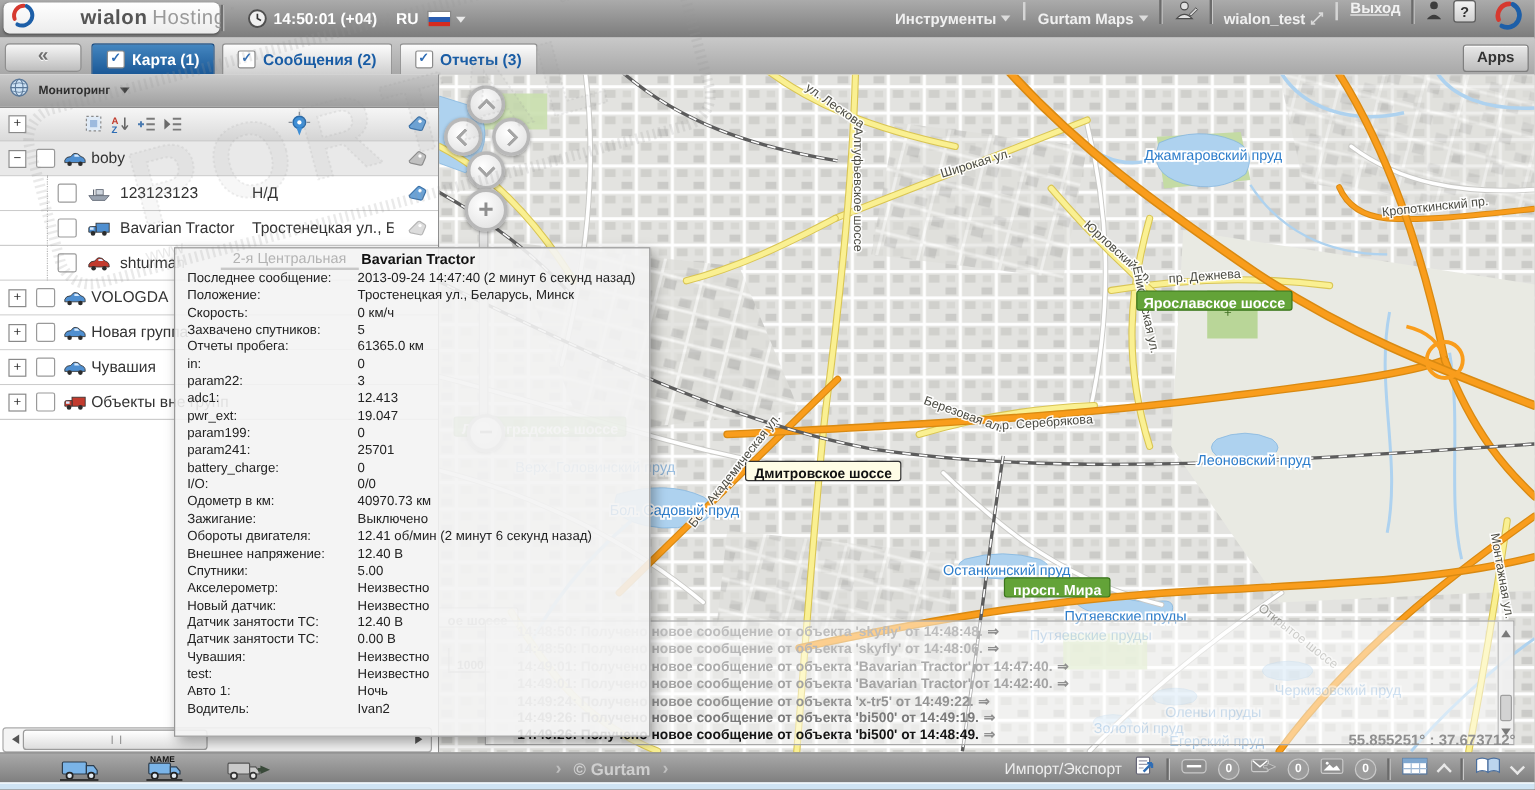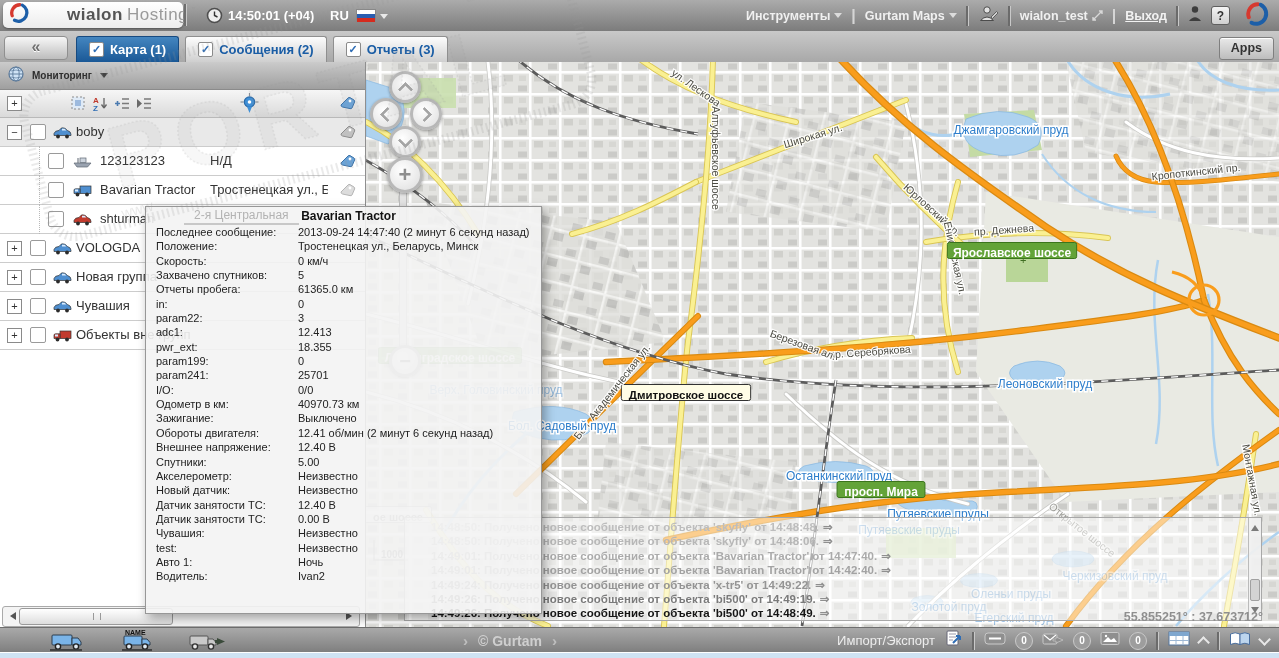--- a/index.html
+++ b/index.html
@@ -15,21 +15,21 @@
   .brand1{font-size:17px;font-weight:bold;color:#555;letter-spacing:.5px;margin-left:32px;}
   .brand2{font-size:17px;color:#9a9a9a;letter-spacing:.5px;}
   .brand-tm{font-size:8px;color:#9a9a9a;align-self:flex-start;margin-top:3px;}
   .hdr-div{position:absolute;left:184px;top:4px;height:22px;width:2px;background:#6e6e6e;border-right:1px solid #c9c9c9;}
   .hdr-clock{position:absolute;left:206px;top:7px;}
   .hdr-time{position:absolute;left:228px;top:8px;font-size:13px;font-weight:bold;color:#fff;}
   .hdr-lang{position:absolute;left:330px;top:8px;font-size:13px;font-weight:bold;color:#fff;cursor:pointer;}
   .hdr-flag{position:absolute;left:356px;top:9px;width:18px;height:12px;border:1px solid #888;
             background:linear-gradient(#ffffff 33%,#2a5db0 33%,#2a5db0 66%,#d52b1e 66%);}
   .hdr-caret{position:absolute;left:380px;top:14px;width:0;height:0;border:4px solid transparent;border-top:5px solid #e9e9e9;}
-  .right-menu{position:absolute;right:0;top:0;height:31px;display:flex;align-items:center;gap:9px;padding-right:8px;}
+  .right-menu{position:absolute;right:0;top:0;height:31px;display:flex;gap:9px;padding-right:8px;}
   .menu-item{color:#f0f0f0;font-size:12.5px;font-weight:bold;cursor:pointer;display:flex;align-items:center;gap:4px;}
   .caret-w{width:0;height:0;border:4px solid transparent;border-top:5px solid #dcdcdc;margin-top:4px;}
   .pipe{color:#d5d5d5;font-weight:bold;}
   .vdiv2{width:2px;height:20px;background:#6b6b6b;border-right:1px solid #c9c9c9;}
   .logout{color:#f2f2f2;font-size:12.5px;font-weight:bold;text-decoration:underline;cursor:pointer;}
   .help-box{width:17px;height:17px;border-radius:3px;border:1px solid #5f5f5f;background:linear-gradient(#f4f4f4,#cfcfcf);
             color:#333;font-size:12px;font-weight:bold;display:flex;align-items:center;justify-content:center;}
   
   #tabbar{position:absolute;left:0;top:31px;right:0;height:31px;
           background:linear-gradient(#c9c9c9,#a8a8a8);border-bottom:1px solid #8a8a8a;}
@@ -632,23 +632,24 @@
     <div class="tt-title">Bavarian Tractor</div>
     <div id="tt-fields">
         <div class="tt-row"><span class="tt-l">Последнее сообщение:</span><span class="tt-v">2013-09-24 14:47:40 (2 минут 6 секунд назад)</span></div>
         <div class="tt-row"><span class="tt-l">Положение:</span><span class="tt-v">Тростенецкая ул., Беларусь, Минск</span></div>
         <div class="tt-row"><span class="tt-l">Скорость:</span><span class="tt-v">0 км/ч</span></div>
         <div class="tt-row"><span class="tt-l">Захвачено спутников:</span><span class="tt-v">5</span></div>
         <div class="tt-row"><span class="tt-l">Отчеты пробега:</span><span class="tt-v">61365.0 км</span></div>
         <div class="tt-row"><span class="tt-l">in:</span><span class="tt-v">0</span></div>
         <div class="tt-row"><span class="tt-l">param22:</span><span class="tt-v">3</span></div>
         <div class="tt-row"><span class="tt-l">adc1:</span><span class="tt-v">12.413</span></div>
-        <div class="tt-row"><span class="tt-l">pwr_ext:</span><span class="tt-v">18.355</span></div>
+        <div class="tt-row"><span class="tt-l">pwr_ext:</span><span class="tt-v">19.047</span></div>
         <div class="tt-row"><span class="tt-l">param199:</span><span class="tt-v">0</span></div>
         <div class="tt-row"><span class="tt-l">param241:</span><span class="tt-v">25701</span></div>
+        <div class="tt-row"><span class="tt-l">battery_charge:</span><span class="tt-v">0</span></div>
         <div class="tt-row"><span class="tt-l">I/O:</span><span class="tt-v">0/0</span></div>
         <div class="tt-row"><span class="tt-l">Одометр в км:</span><span class="tt-v">40970.73 км</span></div>
         <div class="tt-row"><span class="tt-l">Зажигание:</span><span class="tt-v">Выключено</span></div>
         <div class="tt-row"><span class="tt-l">Обороты двигателя:</span><span class="tt-v">12.41 об/мин (2 минут 6 секунд назад)</span></div>
         <div class="tt-row"><span class="tt-l">Внешнее напряжение:</span><span class="tt-v">12.40 В</span></div>
         <div class="tt-row"><span class="tt-l">Спутники:</span><span class="tt-v">5.00</span></div>
         <div class="tt-row"><span class="tt-l">Акселерометр:</span><span class="tt-v">Неизвестно</span></div>
         <div class="tt-row"><span class="tt-l">Новый датчик:</span><span class="tt-v">Неизвестно</span></div>
         <div class="tt-row"><span class="tt-l">Датчик занятости ТС:</span><span class="tt-v">12.40 В</span></div>
         <div class="tt-row"><span class="tt-l">Датчик занятости ТС:</span><span class="tt-v">0.00 В</span></div>

